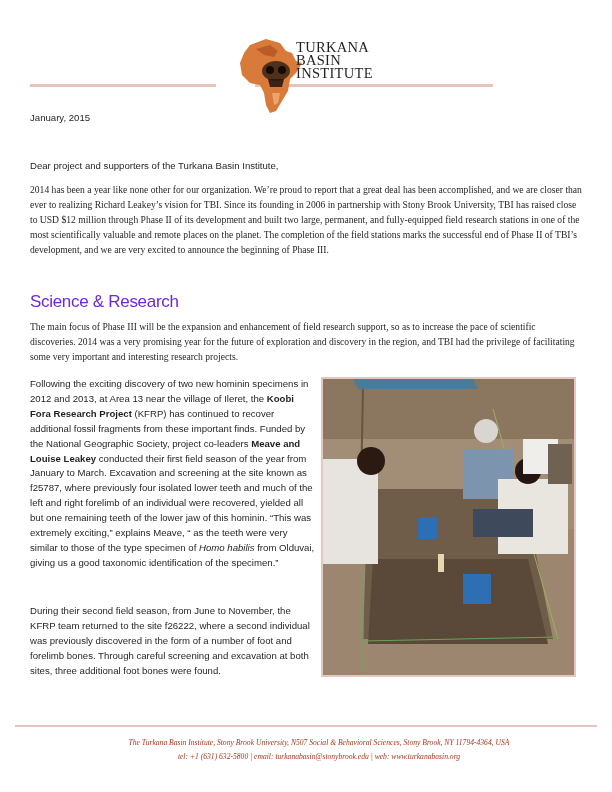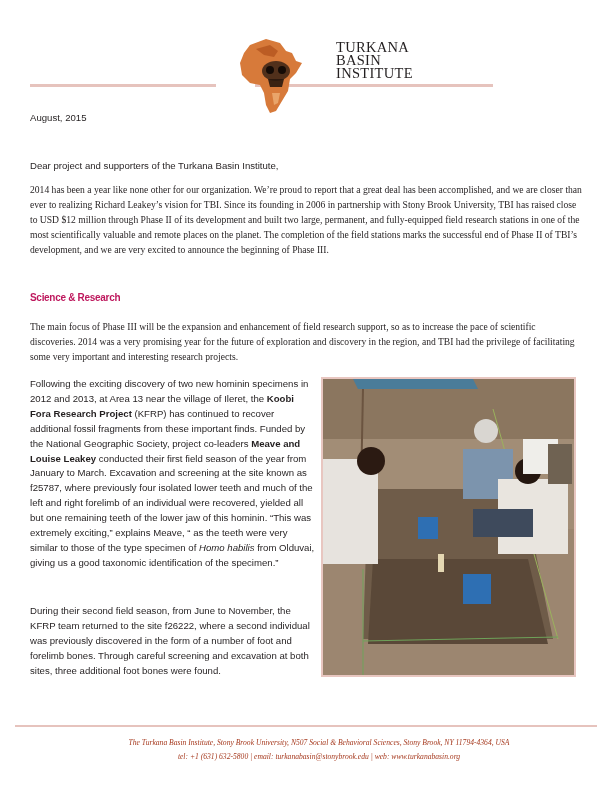--- a/index.html
+++ b/index.html
@@ -3,28 +3,28 @@
 <meta charset="utf-8">
 <style>
   html, body { margin: 0; padding: 0; background: #ffffff; }
   body { width: 612px; height: 792px; position: relative; overflow: hidden;
          font-family: "Liberation Sans", sans-serif; color: #231f20; }
   .header { position: absolute; top: 0; left: 0; width: 612px; height: 110px; }
   .rule-left { position: absolute; left: 30px; top: 84px; width: 186px; height: 3px; background: #e6c3bd; }
   .rule-right { position: absolute; left: 255px; top: 84px; width: 238px; height: 3px; background: #e6c3bd; }
   .logo-map { position: absolute; left: 236px; top: 35px; width: 72px; height: 80px; }
   .logo-text { position: absolute; left: 296px; top: 41px; font-family: "Liberation Serif", serif;
-               font-size: 14.5px; line-height: 13px; letter-spacing: 0.3px; color: #231f20; margin-left: 40px; }
+               font-size: 14.5px; line-height: 13px; letter-spacing: 0.3px; color: #231f20; }
   .logo-text div { white-space: nowrap; }
   .date { position: absolute; left: 30px; top: 112px; font-size: 9.6px; }
   .salutation { position: absolute; left: 30px; top: 160px; font-size: 9.6px; }
   .para { position: absolute; left: 30px; width: 552px; font-size: 9.6px; line-height: 14.9px; margin: 0; font-family: Liberation Serif, serif; }
   .p1 { top: 183px; }
-  .heading { position: absolute; left: 30px; top: 292px; font-size: 10px; font-weight: bold;
-             color: #be185d; letter-spacing: -0.3px; }
+  .heading { position: absolute; left: 30px; top: 292px; font-size: 17px; font-weight: normal;
+             color: #6d28d9; letter-spacing: -0.3px; }
   .p2 { top: 320px; }
   .col { position: absolute; left: 30px; width: 286px; font-size: 9.6px; line-height: 14.9px; margin: 0; }
   .p3 { top: 377px; }
   .p4 { top: 604px; }
   .photo-frame { position: absolute; left: 321px; top: 377px; width: 255px; height: 300px;
                  border: 2px solid #e8c6c0; box-sizing: border-box; background: #8a7561; overflow: hidden; }
   .caption { position: absolute; left: 321px; top: 686px; width: 255px; text-align: center;
              font-family: "Liberation Serif", serif; font-style: italic; font-size: 9.2px; line-height: 13.5px; color: #231f20; }
   .footer-rule { position: absolute; left: 15px; top: 725px; width: 582px; height: 2px; background: #e6c3bd; }
   .footer-line { position: absolute; left: 0; width: 612px; text-align: center;
@@ -49,21 +49,21 @@
     <path d="M32 44 L48 44 L46 52 L34 52 Z" fill="#2a180e" opacity="0.9"></path>
     <path d="M36 58 L44 58 L42 68 L38 70 Z" fill="#e9a56a"></path>
   </svg>
   <div class="logo-text">
     <div>TURKANA</div>
     <div>BASIN</div>
     <div>INSTITUTE</div>
   </div>
 </div>
 
-<div class="date">August, 2015</div>
+<div class="date">January, 2015</div>
 <div class="salutation">Dear project and supporters of the Turkana Basin Institute,</div>
 <p class="para p1">2014 has been a year like none other for our organization. We’re proud to report that a great deal has been accomplished, and we are closer than ever to realizing Richard Leakey’s vision for TBI. Since its founding in 2006 in partnership with Stony Brook University, TBI has raised close to USD $12 million through Phase II of its development and built two large, permanent, and fully-equipped field research stations in one of the most scientifically valuable and remote places on the planet. The completion of the field stations marks the successful end of Phase II of TBI’s development, and we are very excited to announce the beginning of Phase III.</p>
 
 <div class="heading">Science &amp; Research</div>
 <p class="para p2">The main focus of Phase III will be the expansion and enhancement of field research support, so as to increase the pace of scientific discoveries. 2014 was a very promising year for the future of exploration and discovery in the region, and TBI had the privilege of facilitating some very important and interesting research projects.</p>
 
 <p class="col p3"><span>Following the exciting discovery of two new hominin specimens in 2012 and 2013, at Area 13 near the village of Ileret, the </span><b>Koobi Fora Research Project</b><span> (KFRP) has continued to recover additional fossil fragments from these important finds. Funded by the National Geographic Society, project co-leaders </span><b>Meave and Louise Leakey</b><span> conducted their first field season of the year from January to March. Excavation and screening at the site known as f25787, where previously four isolated lower teeth and much of the left and right forelimb of an individual were recovered, yielded all but one remaining teeth of the lower jaw of this hominin. “This was extremely exciting,” explains Meave, “ as the teeth were very similar to those of the type specimen of </span><i>Homo habilis</i><span> from Olduvai, giving us a good taxonomic identification of the specimen.”</span></p>
 
 <p class="col p4">During their second field season, from June to November, the KFRP team returned to the site f26222, where a second individual was previously discovered in the form of a number of foot and forelimb bones. Through careful screening and excavation at both sites, three additional foot bones were found.</p>
 

